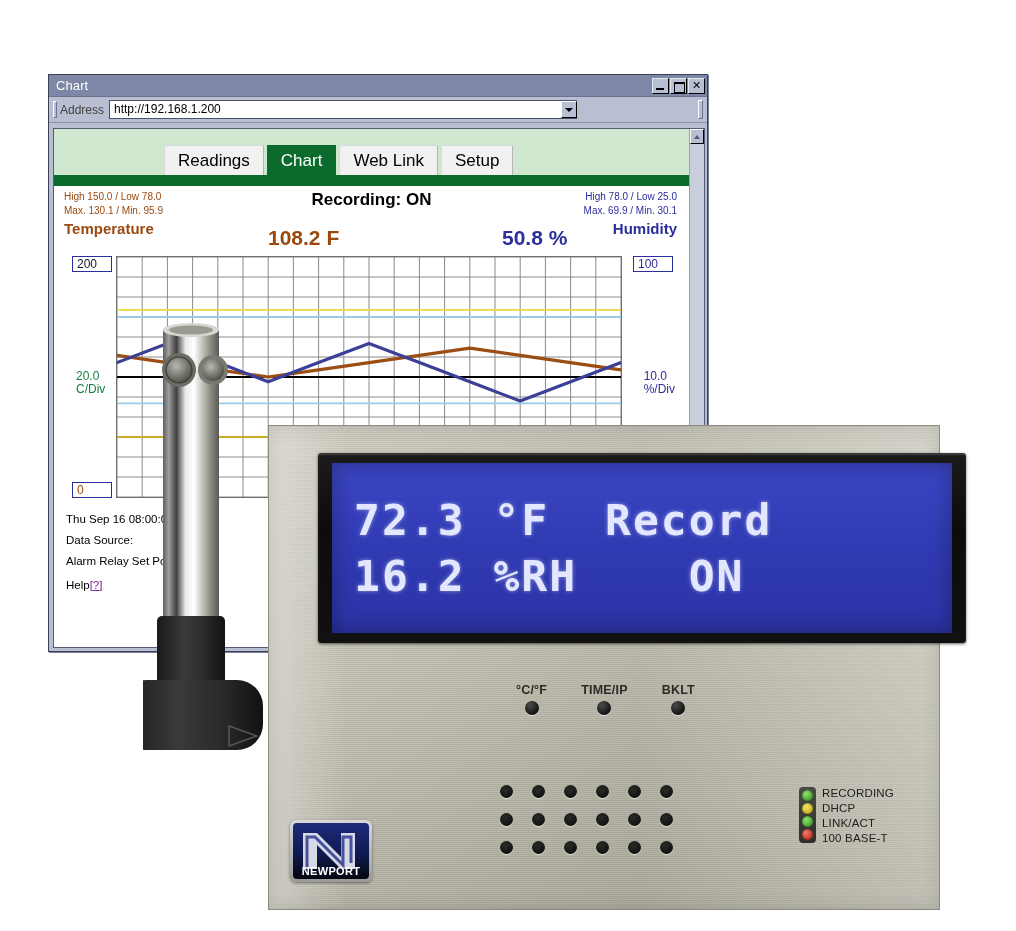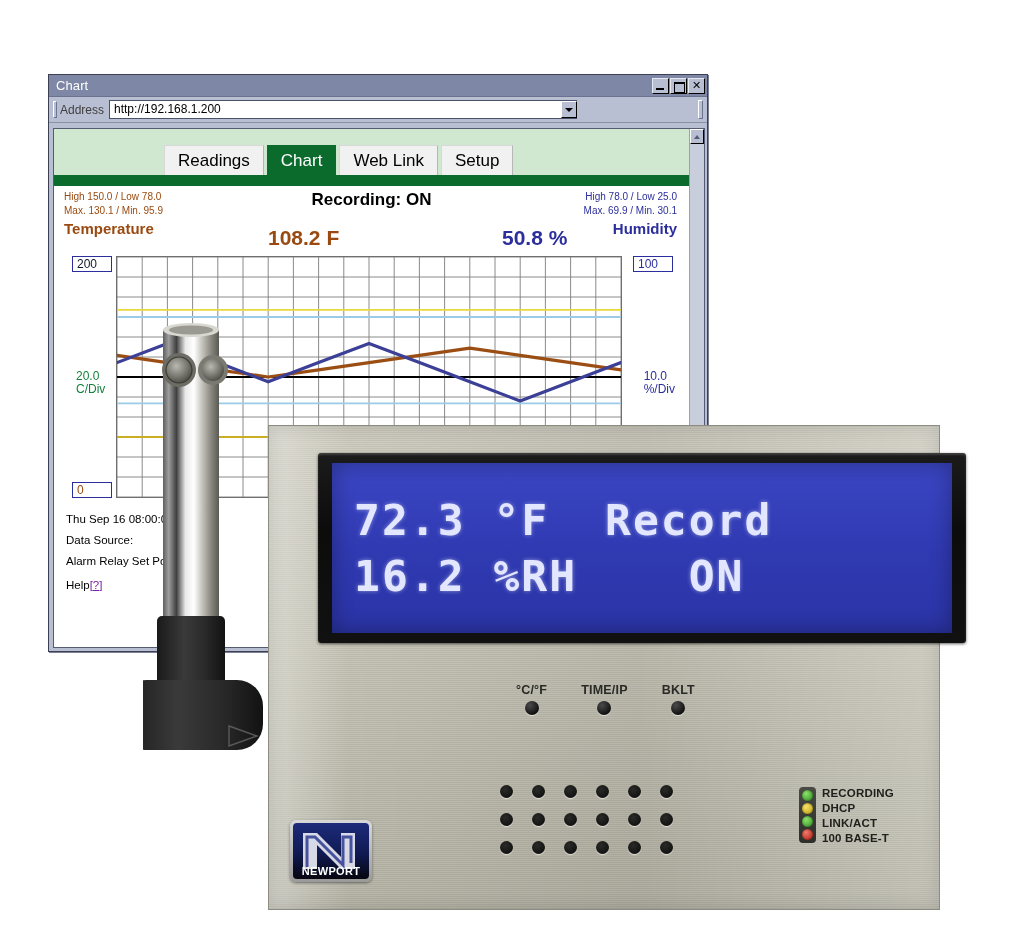--- a/index.html
+++ b/index.html
@@ -272,21 +272,21 @@
   }
   .led {
     width: 11px; height: 11px; border-radius: 50%;
     box-shadow: inset 0 0 2px rgba(0,0,0,.5);
   }
   .led-green  { background: radial-gradient(circle at 35% 30%, #8ce46a, #2f8b22); }
   .led-yellow { background: radial-gradient(circle at 35% 30%, #f5e46a, #c0a008); }
   .led-red    { background: radial-gradient(circle at 35% 30%, #f07b6b, #b01a10); }
   .led-labels { display: flex; flex-direction: column; gap: 2px; }
   .led-label {
-    font-size: 11.5px; line-height: 13px; color: #20201c; font-weight: bold;
+    font-size: 11.5px; line-height: 13px; color: #20201c; font-weight: normal;
     letter-spacing: .2px;
   }
   .logo {
     position: absolute; left: 22px; bottom: 28px;
     width: 82px; height: 62px;
     background: linear-gradient(180deg,#d8d8d8,#9a9a9a);
     border-radius: 6px; padding: 3px;
     box-shadow: 0 1px 3px rgba(0,0,0,.45);
   }
   .logo-inner {

